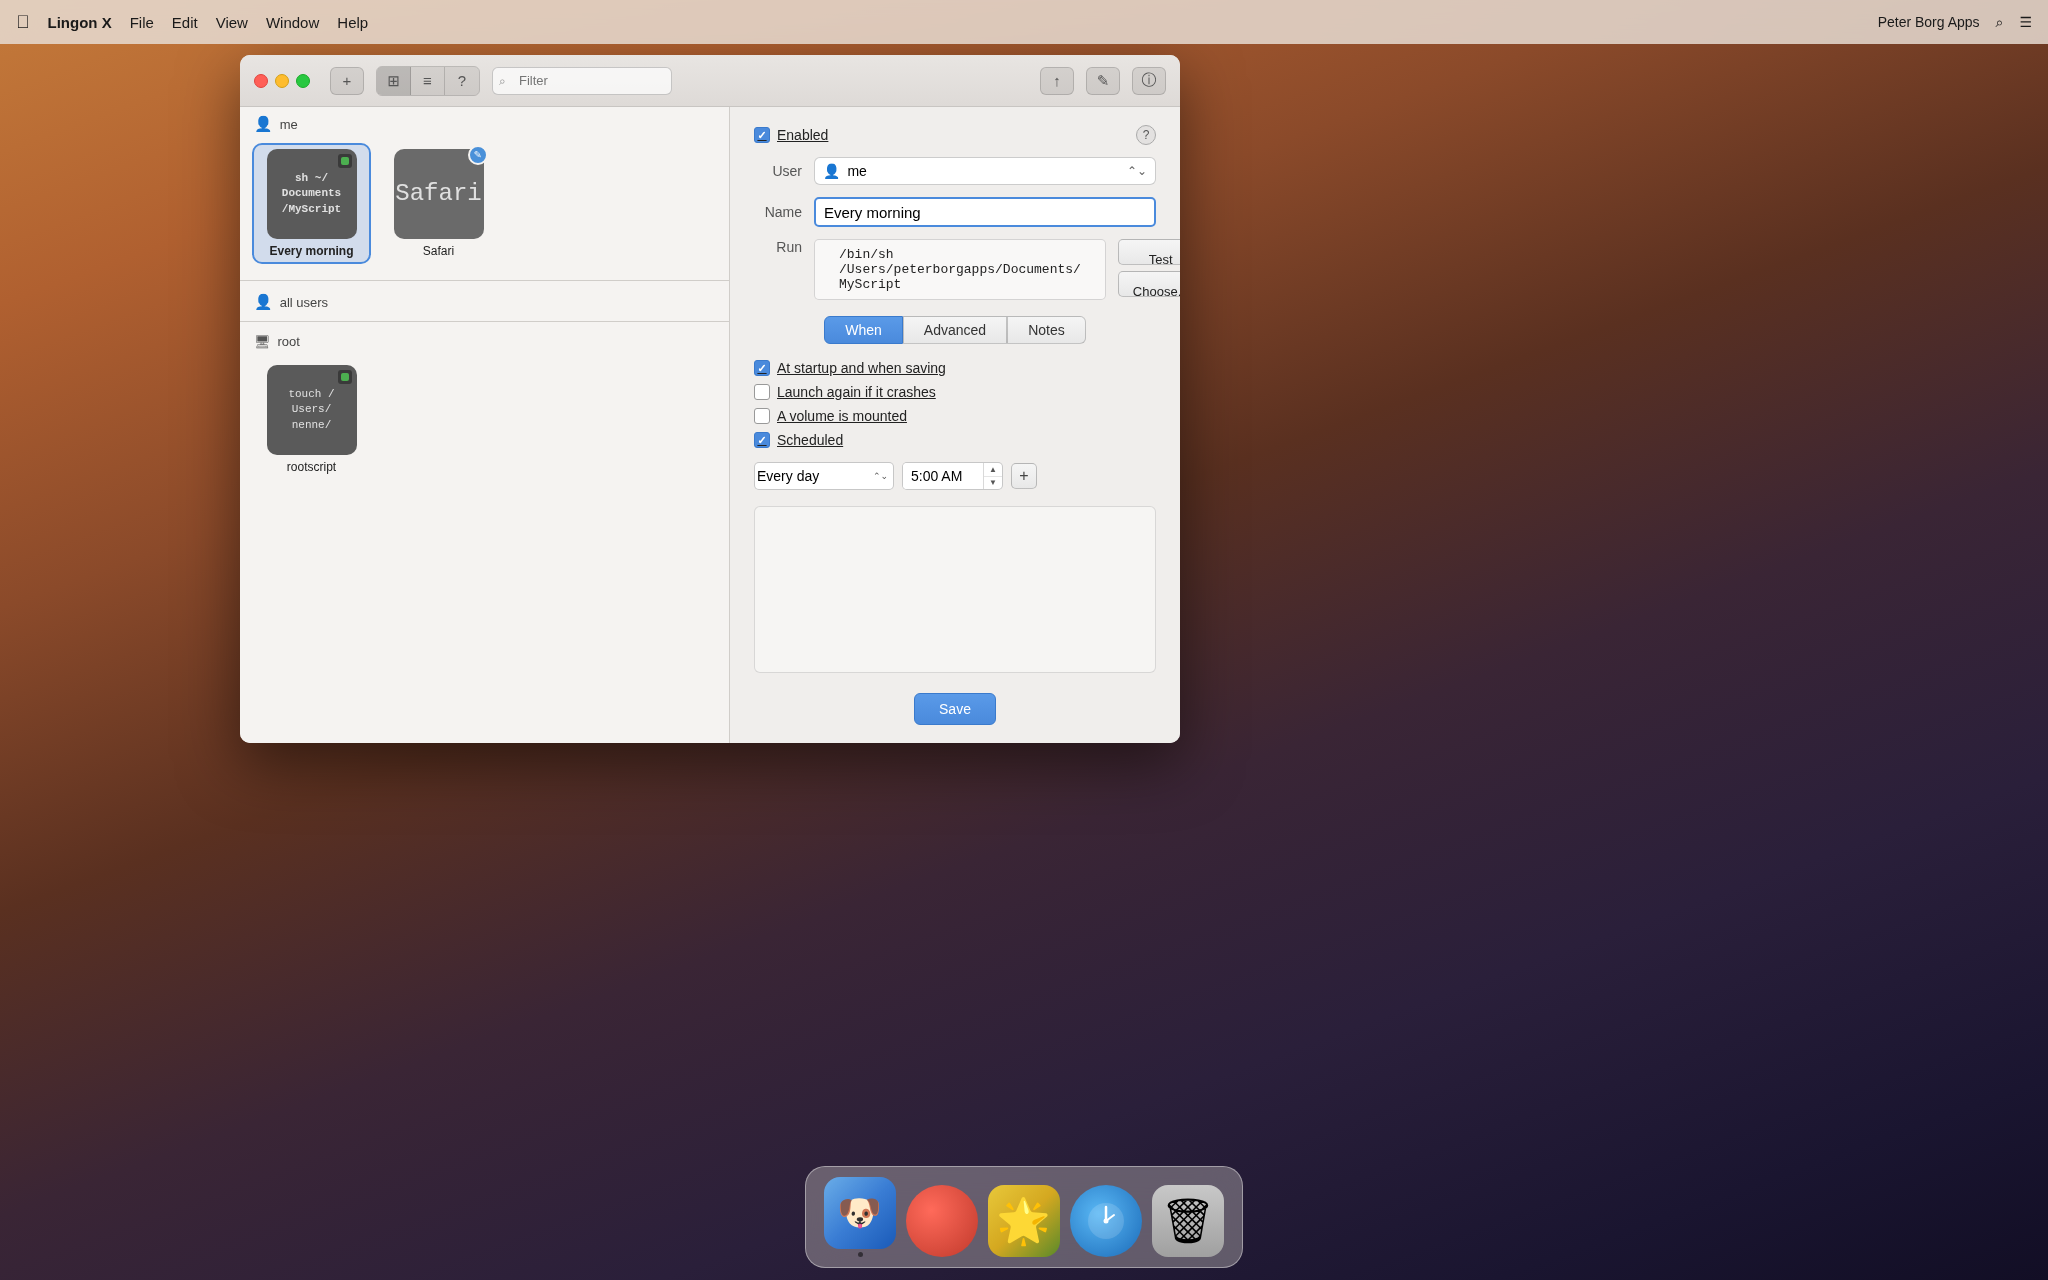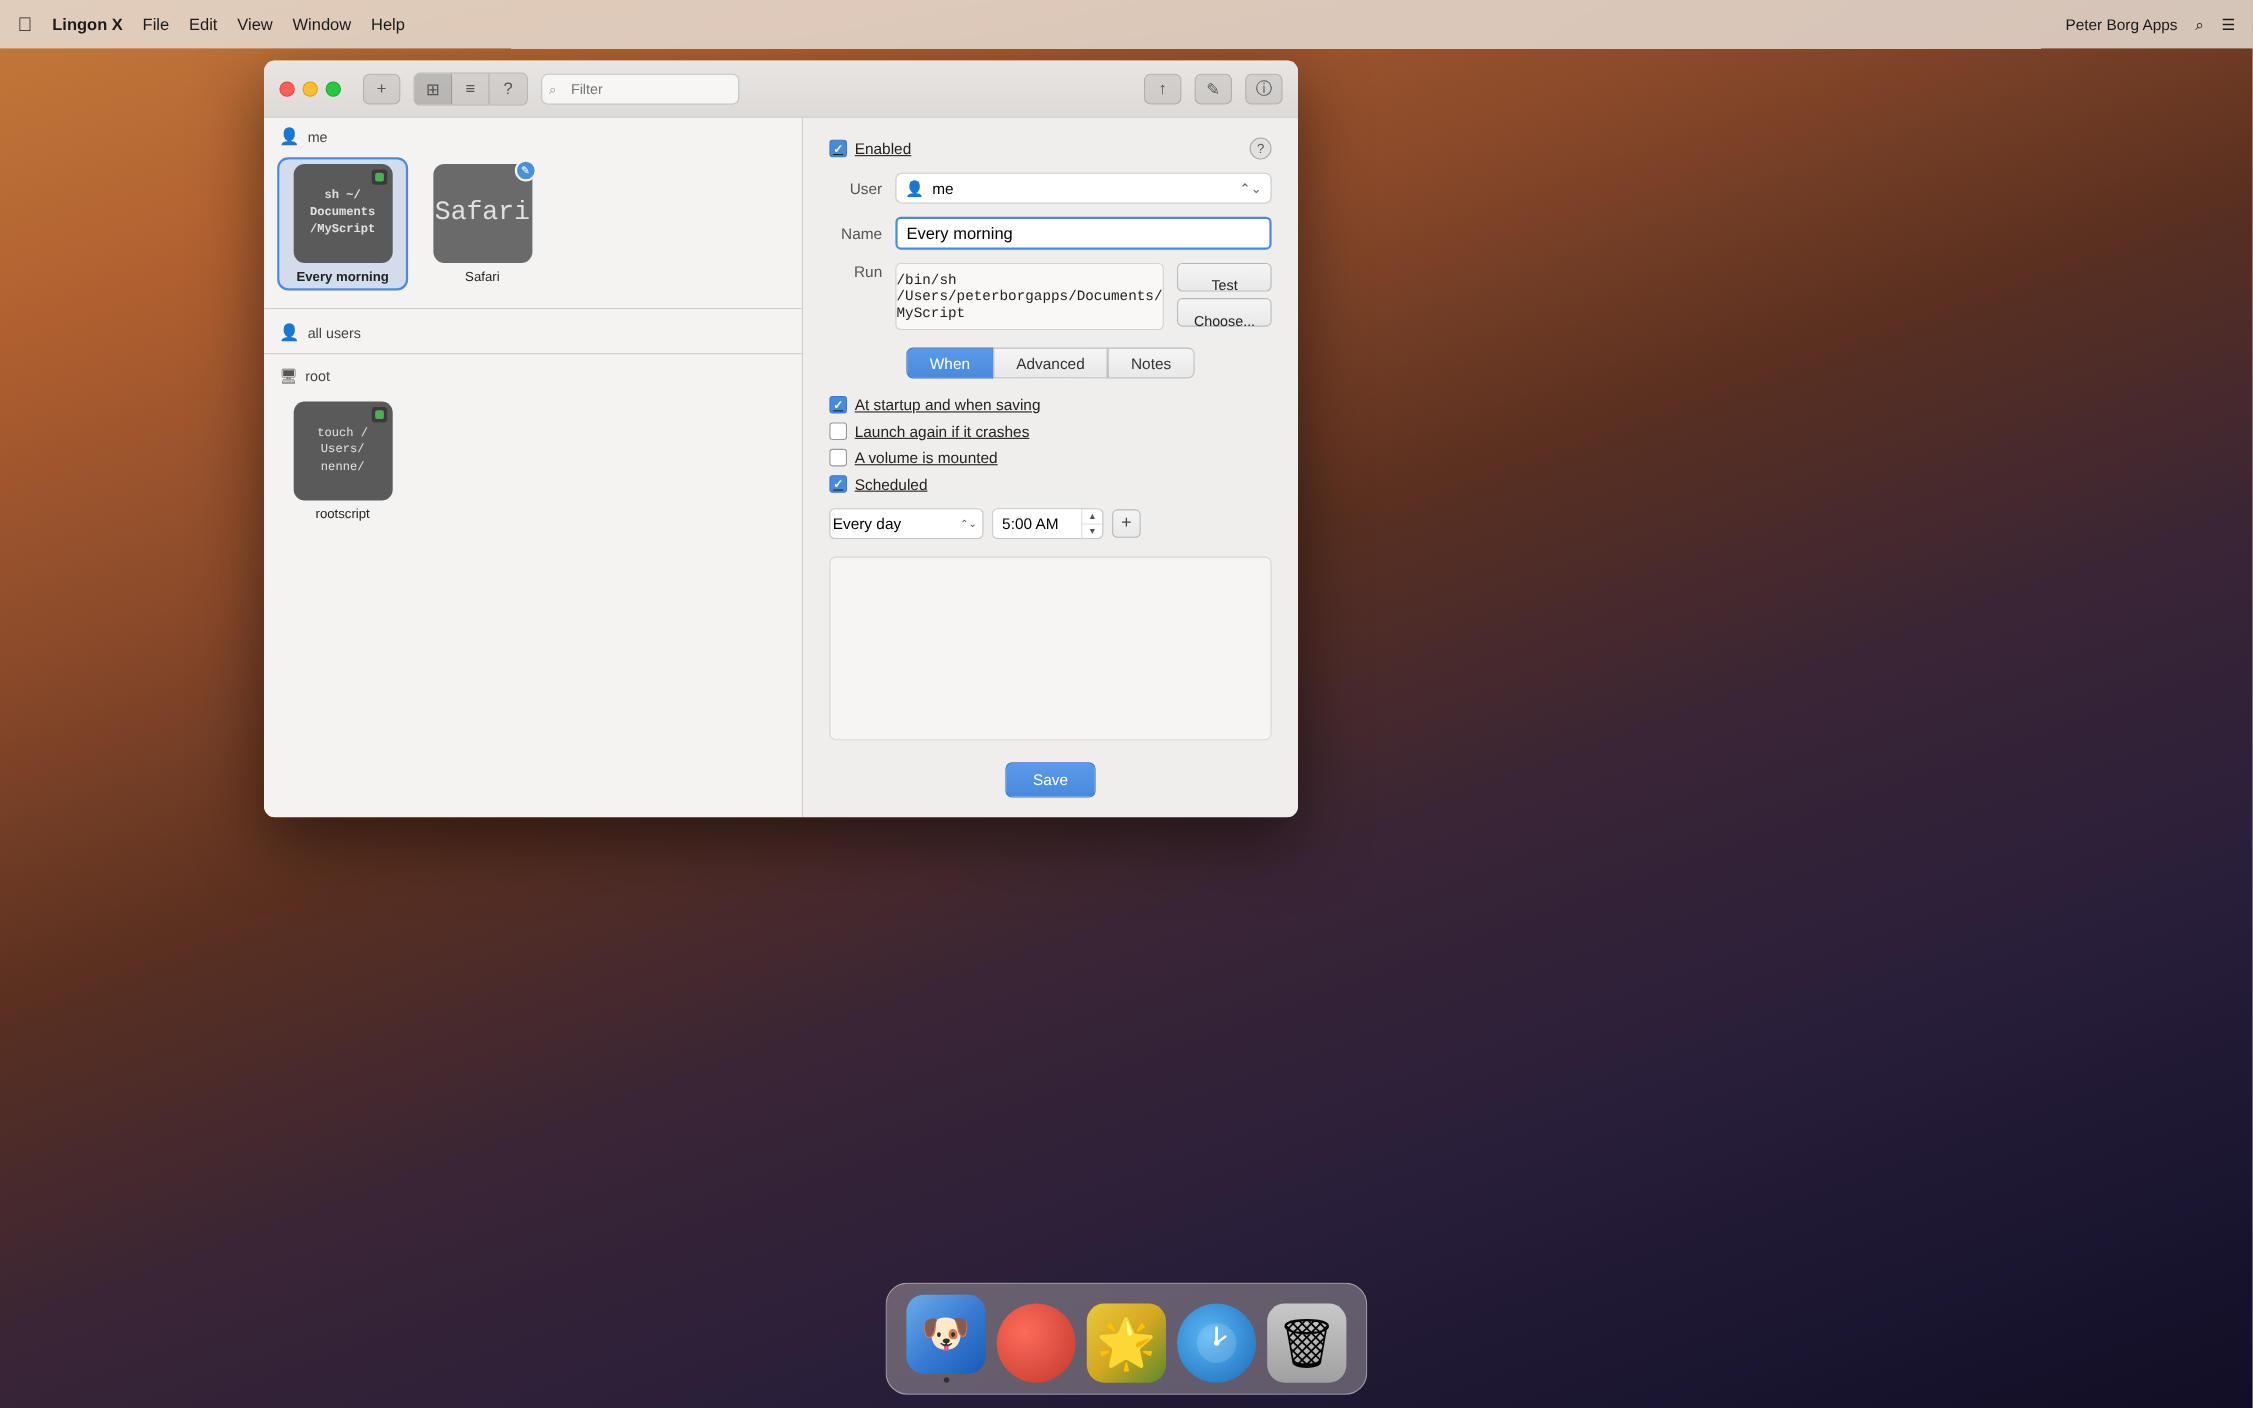--- a/index.html
+++ b/index.html
@@ -425,21 +425,21 @@
       outline: none;
       background: white;
     }
 
     .run-field {
       flex: 1;
       min-height: 52px;
       background: rgba(255,255,255,0.6);
       border: 1px solid rgba(0,0,0,0.15);
       border-radius: 5px;
-      padding: 7px 0;
+      padding: 7px 24px;
       font-size: 13px;
       color: #222;
       font-family: 'SF Mono', 'Courier New', monospace;
     }
 
     .run-buttons {
       display: flex;
       flex-direction: column;
       gap: 6px;
       flex-shrink: 0;

